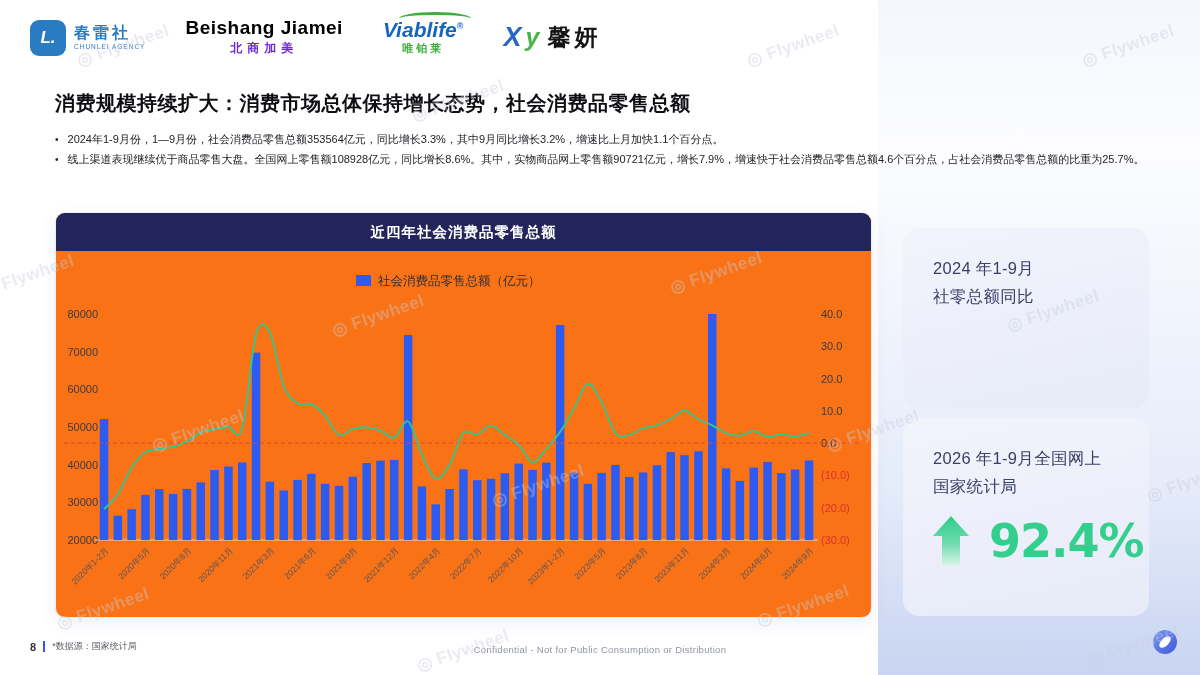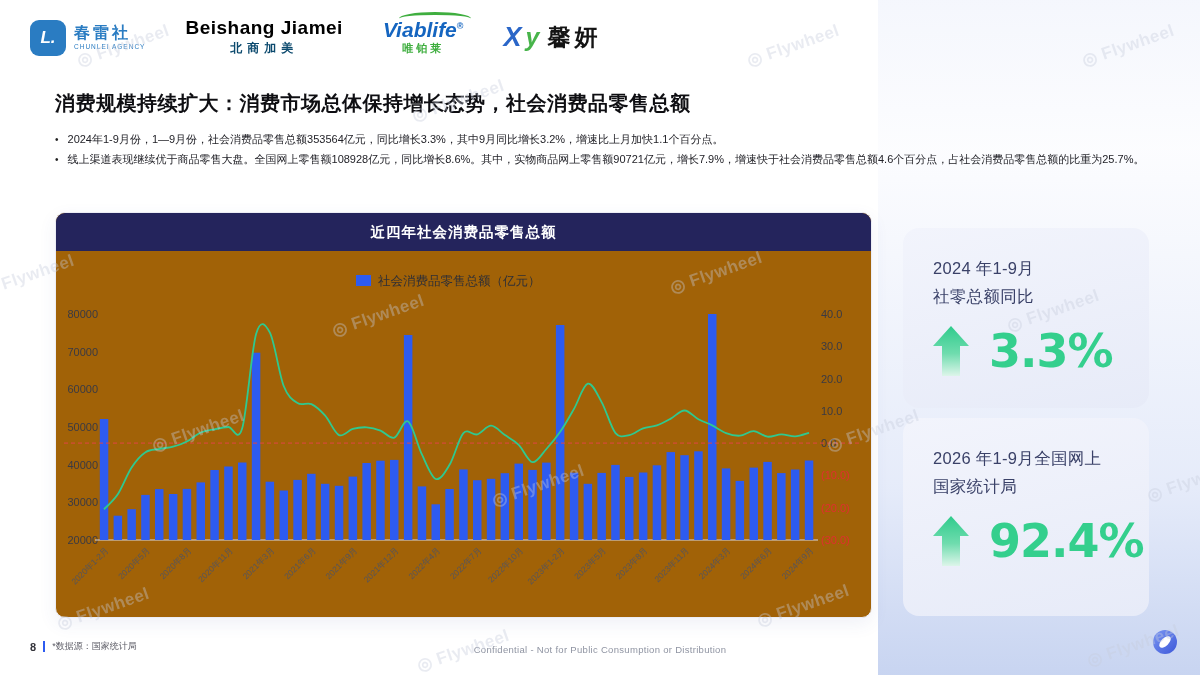--- a/index.html
+++ b/index.html
@@ -16,39 +16,39 @@
   
   .logos{position:absolute;left:30px;top:18px;display:flex;align-items:center;gap:40px;z-index:2;}
   .logo{display:flex;align-items:center;}
   .cl-mark{width:36px;height:36px;background:#2a7cc2;border-radius:9px;color:#fff;
            font-style:italic;font-weight:bold;font-size:17px;display:flex;align-items:center;
            justify-content:center;margin-right:8px;}
   .cl-cn{color:#2a7cc2;font-size:16px;font-weight:bold;letter-spacing:3px;line-height:1.05;}
   .cl-sub{color:#2a7cc2;font-size:6.5px;letter-spacing:1px;margin-top:2px;}
   .bsjm{display:flex;flex-direction:column;align-items:center;}
   .bsjm-en{color:#000000;font-size:19px;font-weight:bold;letter-spacing:.5px;line-height:1;}
-  .bsjm-cn{color:#0c4a6e;font-size:12px;font-weight:bold;letter-spacing:5px;margin-top:3px;}
+  .bsjm-cn{color:#6d28d9;font-size:12px;font-weight:bold;letter-spacing:5px;margin-top:3px;}
   .vb{display:flex;flex-direction:column;align-items:center;position:relative;}
   .vb-swoosh{position:absolute;top:-7px;left:16px;width:72px;height:10px;
              border-top:3px solid #3fae3f;border-radius:50%;}
   .vb-en{color:#1565c0;font-size:21px;font-weight:bold;font-style:italic;line-height:1;}
   .vb-en .reg{font-size:9px;vertical-align:super;font-style:normal;}
   .vb-cn{color:#3fae3f;font-size:11px;font-weight:bold;letter-spacing:3px;margin-top:1px;}
   .xy{display:flex;align-items:center;gap:8px;}
   .xy-x{color:#2a66c8;font-size:27px;font-weight:bold;font-style:italic;}
   .xy-y{color:#47b44a;font-size:25px;font-weight:bold;font-style:italic;margin-left:-4px;}
   .xy-cn{color:#141414;font-size:23px;font-weight:900;letter-spacing:4px;}
   
   .slide-title{position:absolute;left:55px;top:90px;font-size:20px;font-weight:bold;color:#0e0e12;
                letter-spacing:.5px;z-index:2;}
   .bullets{position:absolute;left:55px;top:130px;width:1110px;z-index:2;}
   .bullet{display:flex;gap:9px;font-size:11px;color:#222228;line-height:1.8;}
   .bullet .dot{font-size:10px;color:#222;line-height:1.9;}
   
-  .chart-card{position:absolute;left:55px;top:212px;width:815px;height:404px;background:#a16207;
+  .chart-card{position:absolute;left:55px;top:212px;width:815px;height:404px;background:#f97316;
               border:1px solid #ecedf5;border-radius:10px;box-shadow:0 6px 18px rgba(60,80,150,.08);
               z-index:1;}
   .chart-header{height:38px;background:#24245c;border-radius:9px 9px 0 0;color:#fff;
                 font-size:14.5px;font-weight:600;text-align:center;line-height:38px;letter-spacing:1px;}
   #chart-svg{position:absolute;left:0;top:38px;}
   .ytick{font-size:11px;fill:#3a3a44;}
   .ytick-neg{font-size:11px;fill:#e02f2f;}
   .xtick{font-size:8.5px;fill:#54545e;}
   .legend-t{font-size:12.5px;fill:#2f2f36;}
   
@@ -221,33 +221,20 @@
           <text transform="translate(758.0,300) rotate(-45)" text-anchor="end" class="xtick">2024年9月</text>
         </g>
       </svg>
   </div>
 
   <div class="stat-card c1">
     <div class="stat-title">
       <span>2024 年1-9月</span><br>
       <span>社零总额同比</span>
     </div>
-    <div class="stat-row">
-      <svg width="44" height="54" viewBox="0 0 44 54">
-        <defs>
-          <linearGradient id="arrowg1" x1="0" y1="0" x2="0" y2="1">
-            <stop offset="0" stop-color="#2fcb8c"></stop>
-              <stop offset="0.55" stop-color="#6fdcae"></stop>
-            <stop offset="1" stop-color="#ddf5ea"></stop>
-          </linearGradient>
-        </defs>
-        <path d="M22 2 L40 22 L31 22 L31 52 L13 52 L13 22 L4 22 Z" fill="url(#arrowg1)"></path>
-      </svg>
-      <span class="stat-value">3.3%</span>
-    </div>
   </div>
 
   <div class="stat-card c2">
     <div class="stat-title">
       <span>2026 年1-9月全国网上</span><br>
       <span>国家统计局</span>
     </div>
     <div class="stat-row">
       <svg width="44" height="54" viewBox="0 0 44 54">
         <defs>

